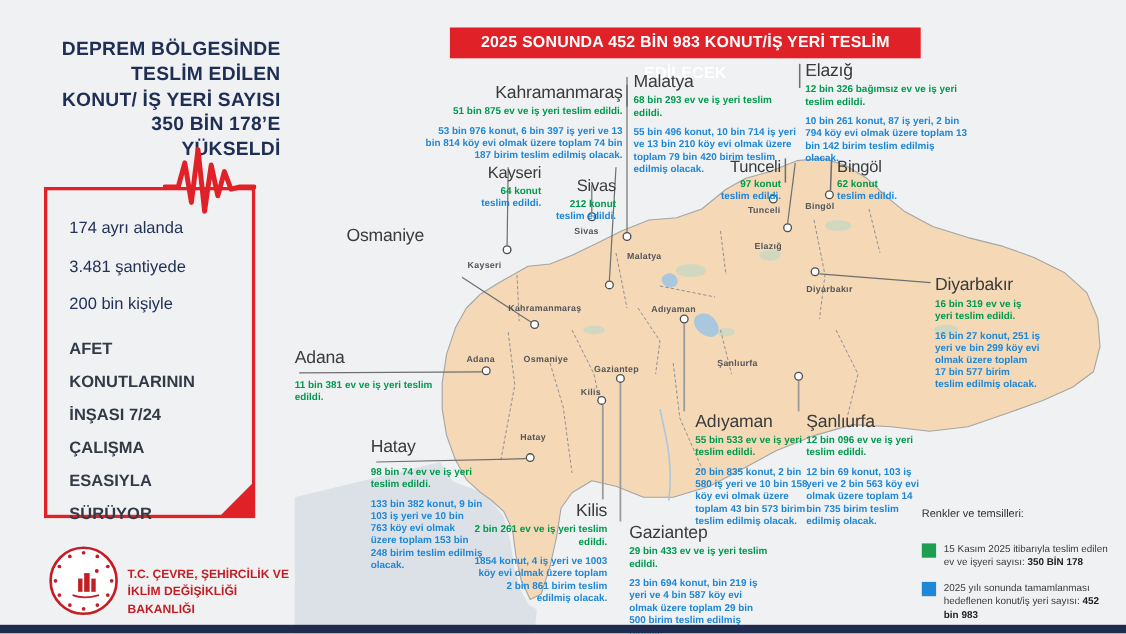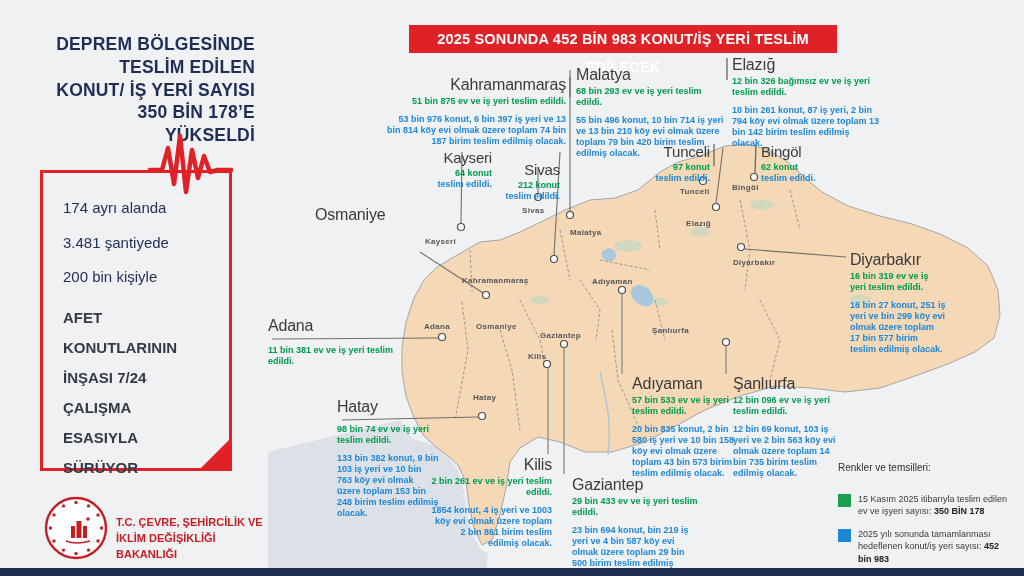--- a/index.html
+++ b/index.html
@@ -274,21 +274,21 @@
   </div>
 
   <div class="callout" style="left:572px;top:476px;width:126px">
     <h3>Gaziantep</h3>
     <p class="g">29 bin 433 ev ve iş yeri teslim edildi.</p>
     <p class="b">23 bin 694 konut, bin 219 iş yeri ve 4 bin 587 köy evi olmak üzere toplam 29 bin 500 birim teslim edilmiş olacak.</p>
   </div>
 
   <div class="callout" style="left:632px;top:375px;width:112px">
     <h3>Adıyaman</h3>
-    <p class="g">57 bin 533 ev ve iş yeri teslim edildi.</p>
+    <p class="g">55 bin 533 ev ve iş yeri teslim edildi.</p>
     <p class="b">20 bin 835 konut, 2 bin 580 iş yeri ve 10 bin 158 köy evi olmak üzere toplam 43 bin 573 birim teslim edilmiş olacak.</p>
   </div>
 
   <div class="callout" style="left:733px;top:375px;width:104px">
     <h3>Şanlıurfa</h3>
     <p class="g">12 bin 096 ev ve iş yeri teslim edildi.</p>
     <p class="b">12 bin 69 konut, 103 iş yeri ve 2 bin 563 köy evi olmak üzere toplam 14 bin 735 birim teslim edilmiş olacak.</p>
   </div>
 
   <div class="callout" style="left:850px;top:251px;width:96px">

